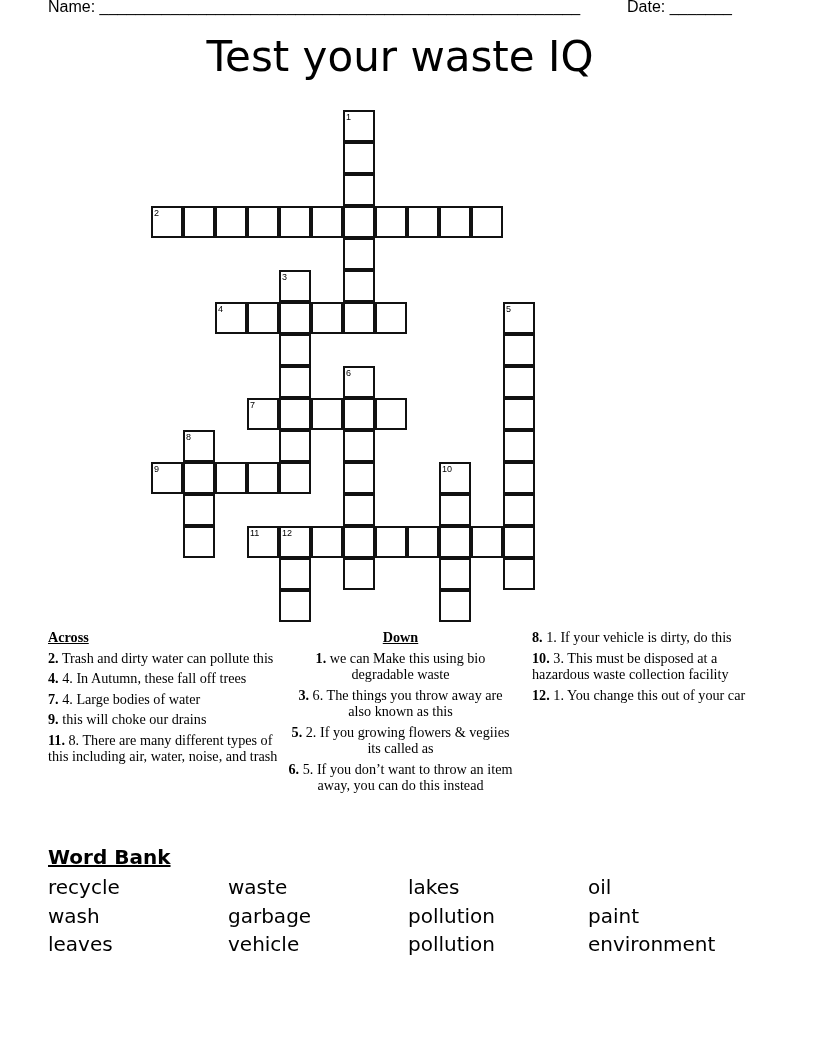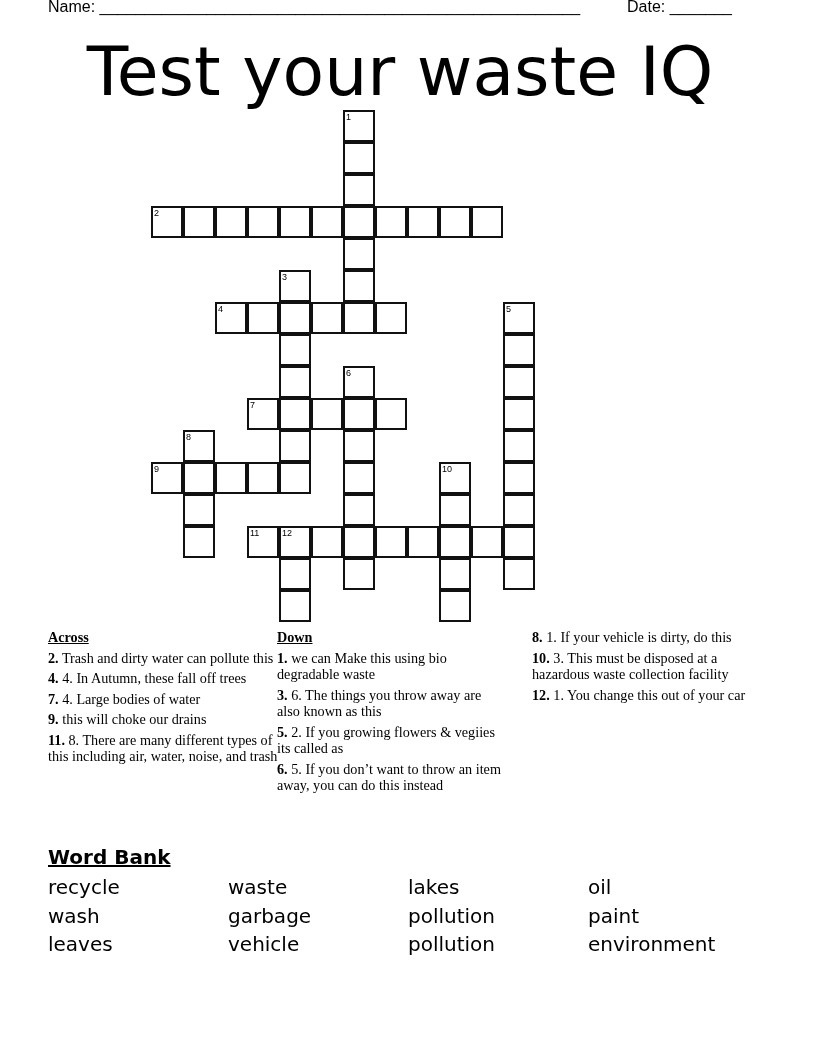--- a/index.html
+++ b/index.html
@@ -1,32 +1,32 @@
 <!DOCTYPE html>
 <html><head>
 <meta charset="utf-8">
 <style>
   html, body { margin:0; padding:0; background:#fff; }
   body { width:816px; height:1056px; position:relative; overflow:hidden; color:#000; }
   .hdr { position:absolute; top:-2px; font-family:"Liberation Sans", sans-serif; font-size:16px; }
   .hdr-name { left:48px; }
   .hdr-date { left:627px; }
   .title { position:absolute; top:32px; left:0; width:800px; text-align:center;
-           font-family:"DejaVu Sans", sans-serif; font-size:68px; letter-spacing:0px; }
+           font-family:"DejaVu Sans", sans-serif; font-size:42px; letter-spacing:0px; }
   .grid { position:absolute; left:151px; top:110px; width:416px; height:512px; }
   .cell { position:absolute; width:32px; height:32px; box-sizing:border-box;
           border:2px solid #111; margin-left:-1px; margin-top:-1px; background:#fff; }
   .cell .num { position:absolute; left:1px; top:0px; font-family:"Liberation Sans", sans-serif;
                font-size:9px; line-height:10px; }
   .clues { position:absolute; top:629px; font-family:Liberation Serif, serif; font-size:14.2px; line-height:16.5px; }
   .clues .head { font-weight:bold; text-decoration:underline; margin-bottom:4px; }
   .clue { margin-bottom:4px; }
   .clue b { font-weight:bold; }
   .col-a { left:48px; width:235px; }
-  .col-d { left:277px; width:225px; }
+  .col-d { left:288px; width:225px;text-align:center; }
   .col-x { left:532px; width:225px; }
   .wb-title { position:absolute; left:48px; top:845px; font-family:"DejaVu Sans", sans-serif;
               font-size:20px; font-weight:bold; text-decoration:underline; }
   .wb { position:absolute; left:48px; top:873px; width:720px; display:grid;
         grid-template-columns:180px 180px 180px 180px; font-family:"DejaVu Sans", sans-serif;
         font-size:20px; line-height:28.5px; }
 </style>
 </head>
 <body>
 

